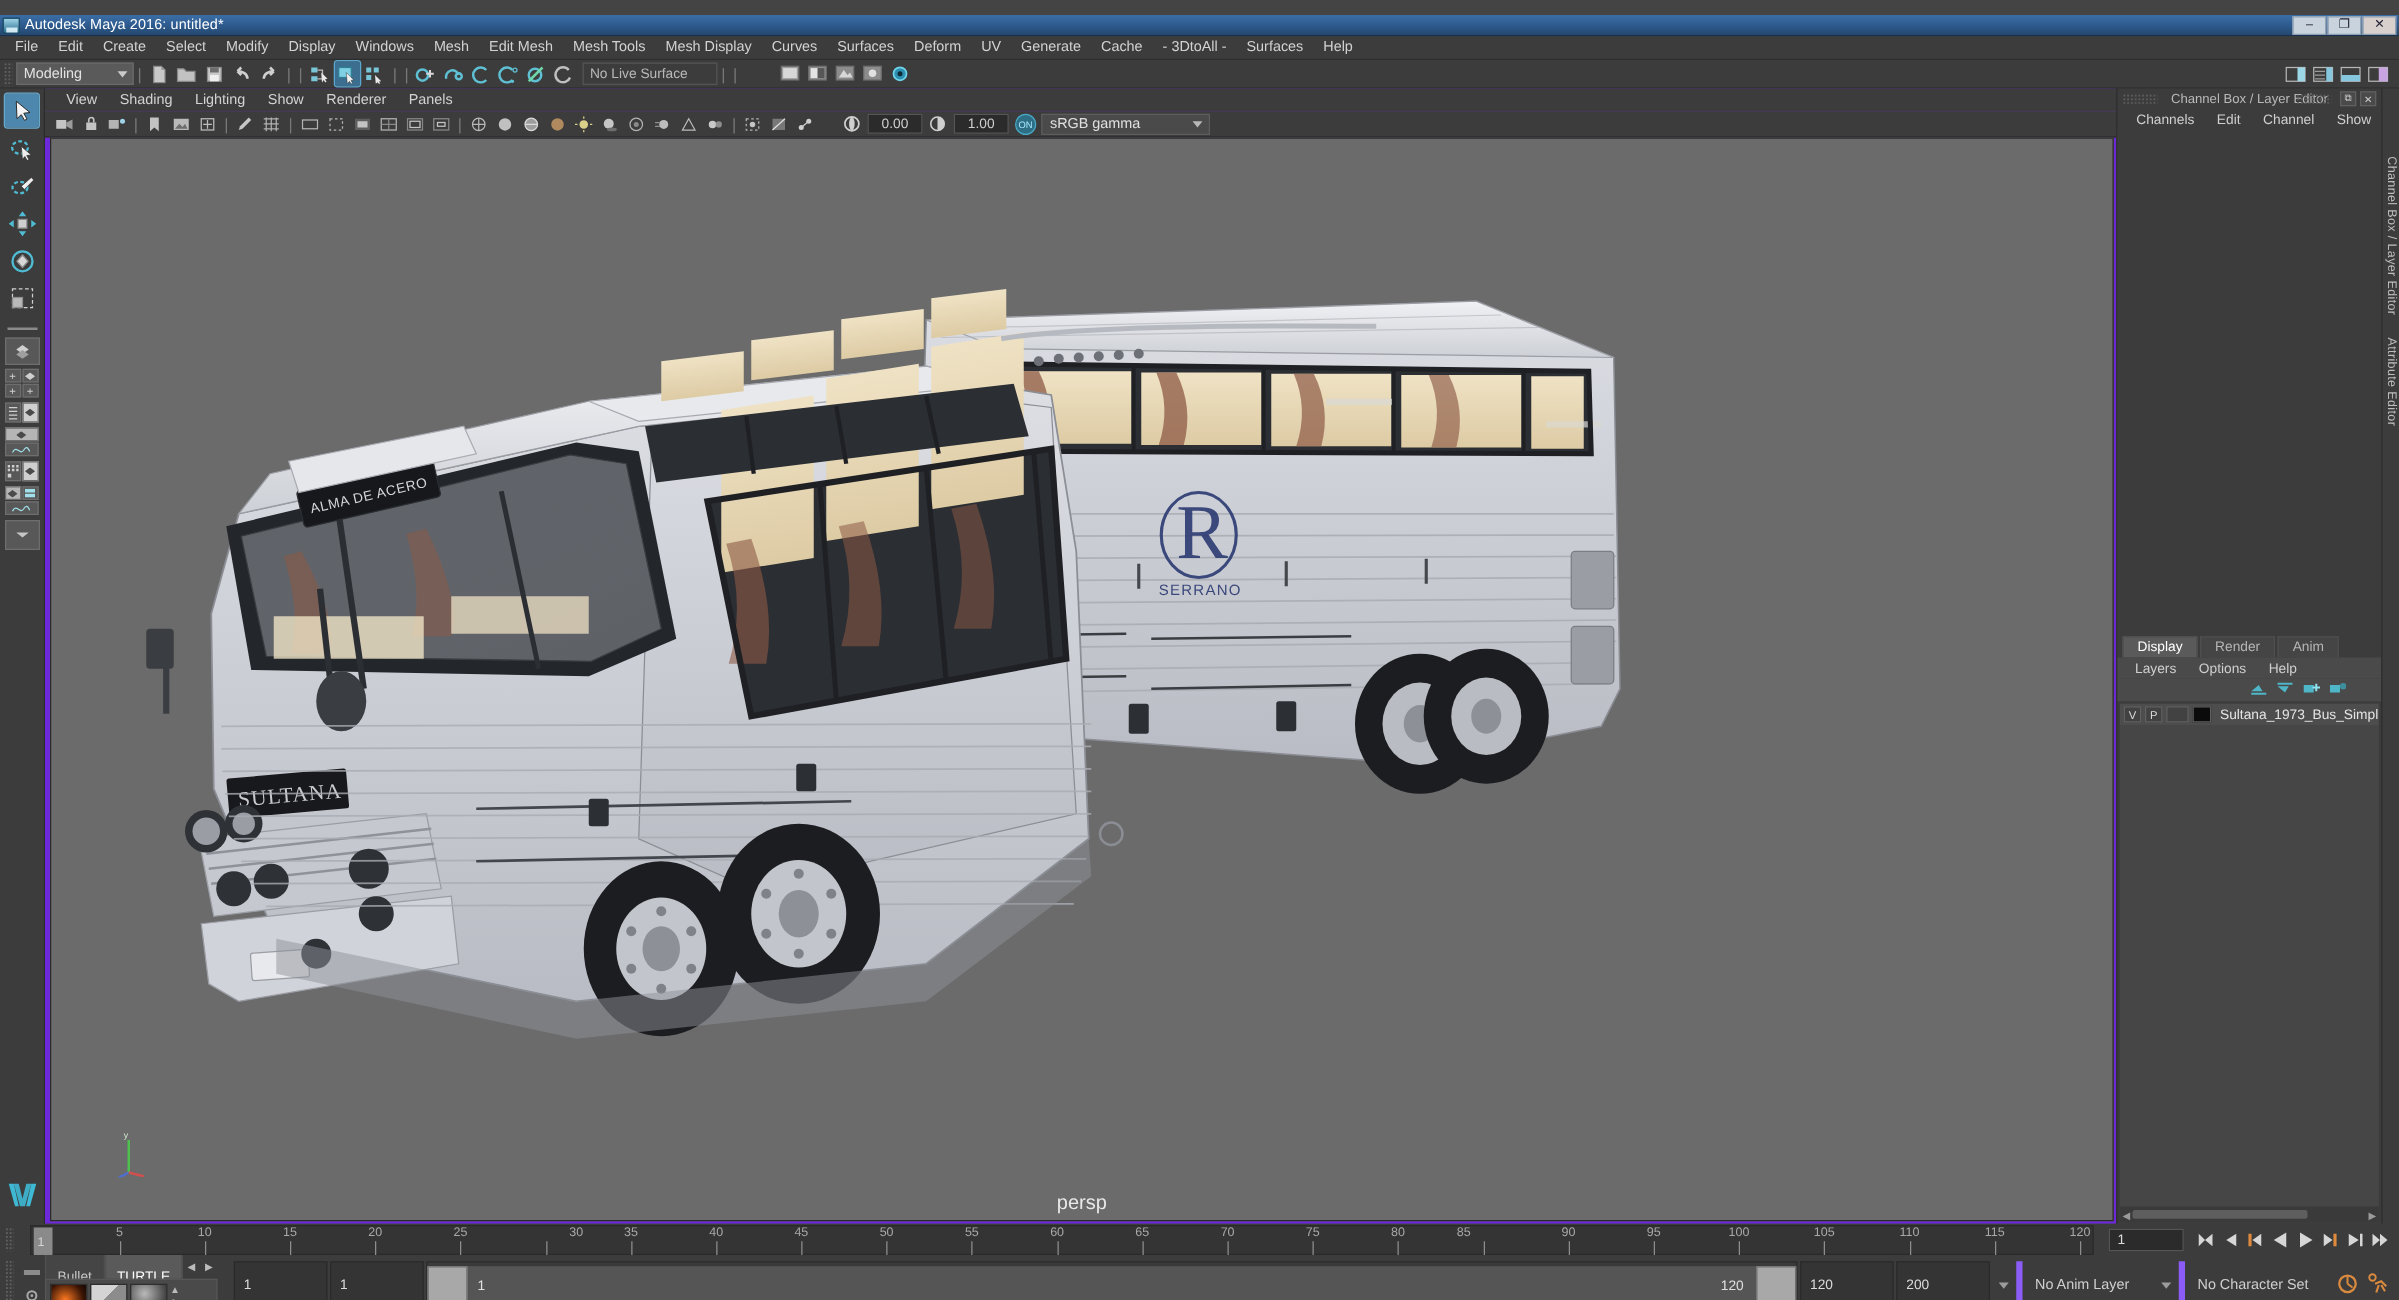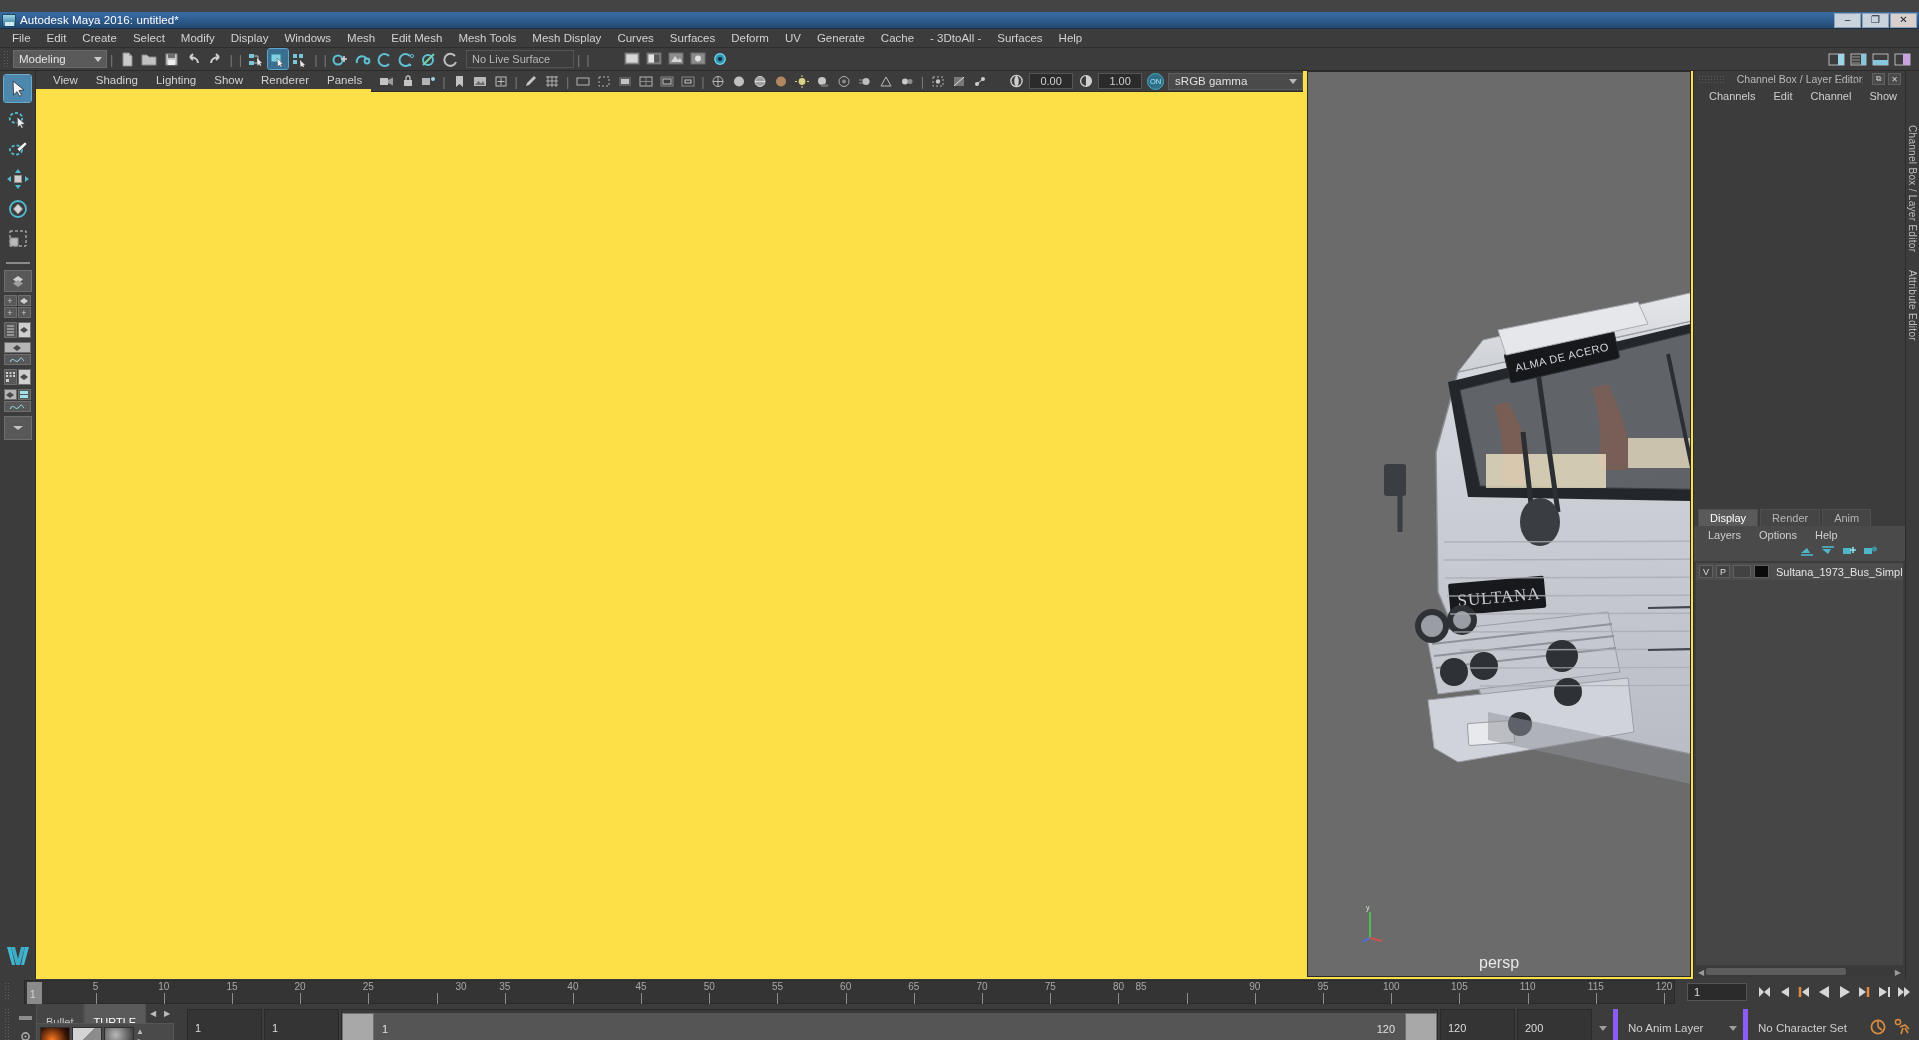--- a/index.html
+++ b/index.html
@@ -79,21 +79,21 @@
   .tool-btn.sel{ background:#4e87ad; outline:1px solid #69a9cc;}
   .tb-div{width:24px;height:2px;background:#8a8a8a;margin:7px 0 6px;}
   .layout-btn{width:28px;height:22px;margin-bottom:3px;background:#585858;border:1px solid #6e6e6e;
      display:flex;align-items:center;justify-content:center;}
   .layout-grid{width:28px;display:flex;flex-wrap:wrap;margin-bottom:3px;}
   .lg-cell{width:13px;height:11px;background:#585858;border:1px solid #6e6e6e;margin:0 1px 1px 0;
      display:flex;align-items:center;justify-content:center;}
   .axis-gizmo{margin-top:auto;margin-bottom:8px;width:30px;height:30px;position:relative;}
 
   
-  .viewcol{flex:1; display:flex; flex-direction:row; min-width:0; background:#fde047;}
+  .viewcol{flex:1; display:flex; flex-direction:column; min-width:0; background:#6d28d9;}
   .panelmenu{height:18px;flex:0 0 18px;background:#3c3c3c;display:flex;align-items:center;padding-left:8px;}
   .panelmenu .menu-item{font-size:11.5px;padding:0 9px;height:18px;line-height:18px;}
   .viewtools{height:21px;flex:0 0 21px;background:#3c3c3c;display:flex;align-items:center;
      padding-left:5px;border-bottom:1px solid #2d2d2d;}
   .vt-ico{width:19px;height:18px;display:flex;align-items:center;justify-content:center;margin:0 1px;}
   .numfield{width:44px;height:16px;background:#2b2b2b;border:1px solid #555;color:#cfcfcf;
      font-size:11px;display:flex;align-items:center;justify-content:center;margin:0 2px;}
   .gammabox{width:135px;height:17px;background:#4a4a4a;border:1px solid #5d5d5d;display:flex;
      align-items:center;padding-left:6px;font-size:11.5px;color:#e0e0e0;margin-left:4px;position:relative;}
   .gammabox .car{position:absolute;right:5px;top:5px;width:0;height:0;
@@ -1088,21 +1088,21 @@
         <span class="tick" style="left: 820.681px;">60</span>
         <span class="tickline" style="left: 820.681px;"></span>
         <span class="tick" style="left: 888.874px;">65</span>
         <span class="tickline" style="left: 888.874px;"></span>
         <span class="tick" style="left: 957.067px;">70</span>
         <span class="tickline" style="left: 957.067px;"></span>
         <span class="tick" style="left: 1025.26px;">75</span>
         <span class="tickline" style="left: 1025.26px;"></span>
         <span class="tick" style="left: 1093.45px;">80</span>
         <span class="tickline" style="left: 1093.45px;"></span>
-        <span class="tick" style="left: 1116px;">85</span>
+        <span class="tick" style="left: 1146px;">85</span>
         <span class="tickline" style="left: 1161.65px;"></span>
         <span class="tick" style="left: 1229.84px;">90</span>
         <span class="tickline" style="left: 1229.84px;"></span>
         <span class="tick" style="left: 1298.03px;">95</span>
         <span class="tickline" style="left: 1298.03px;"></span>
         <span class="tick" style="left: 1366.23px;">100</span>
         <span class="tickline" style="left: 1366.23px;"></span>
         <span class="tick" style="left: 1434.42px;">105</span>
         <span class="tickline" style="left: 1434.42px;"></span>
         <span class="tick" style="left: 1502.61px;">110</span>

